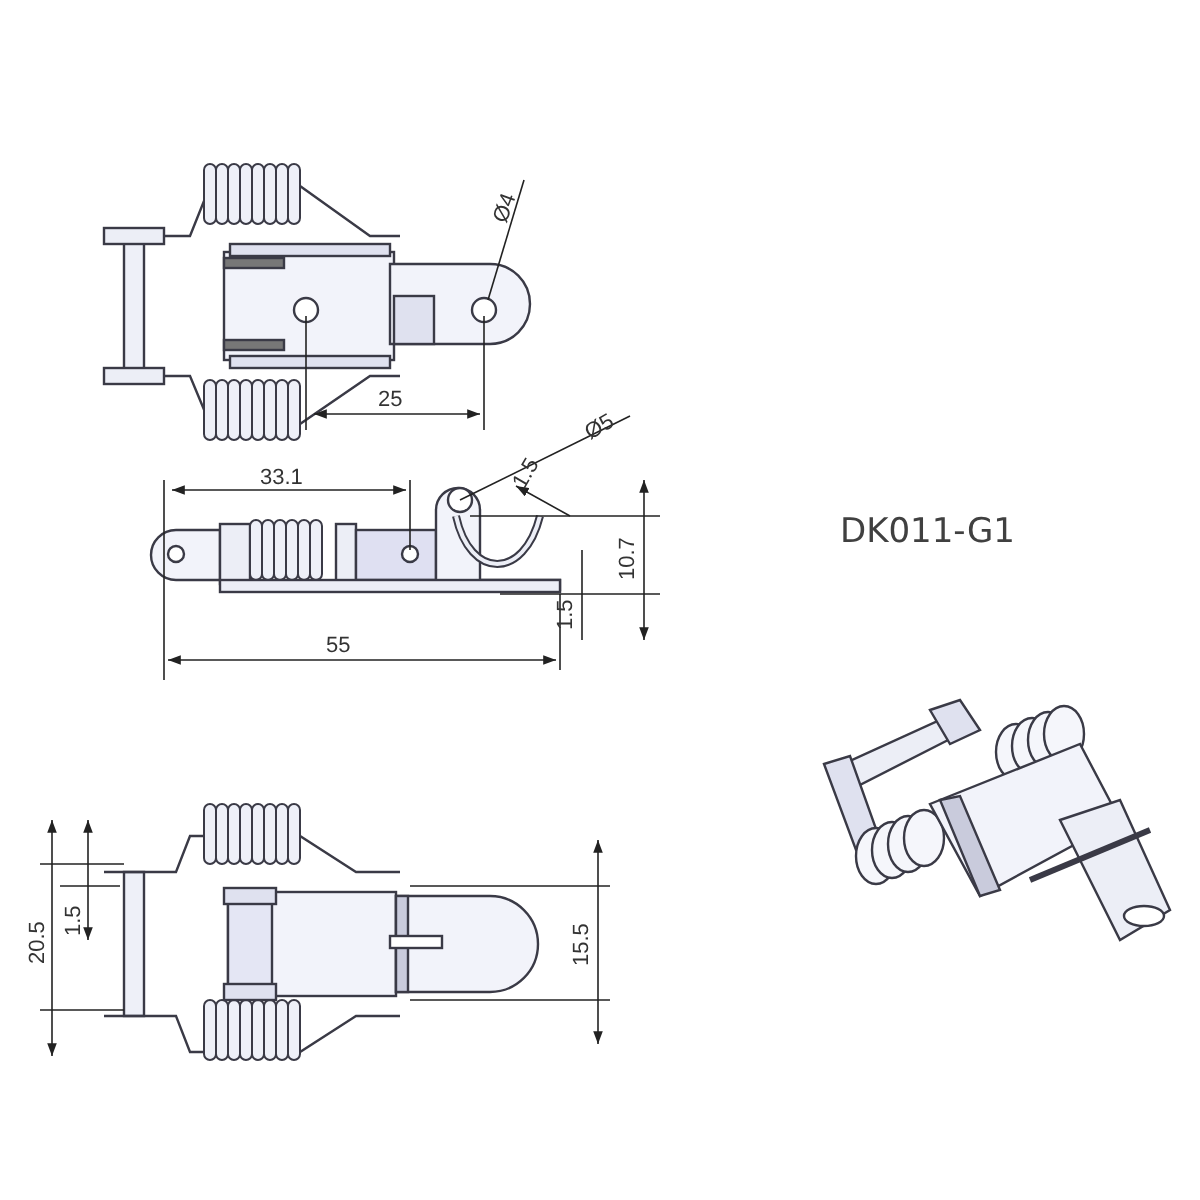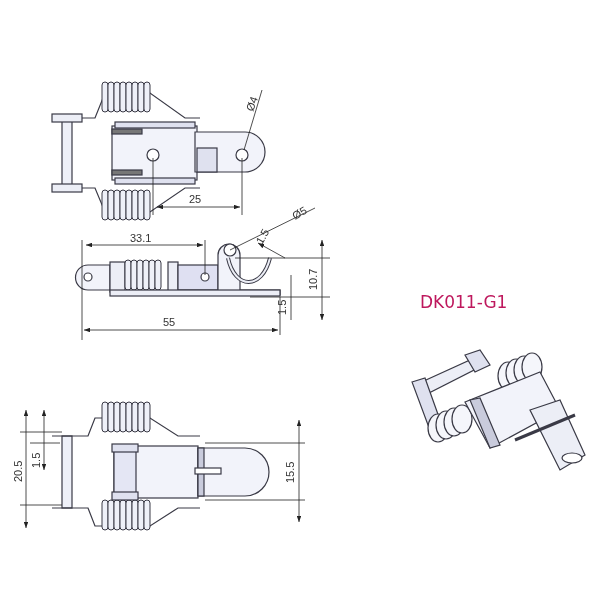--- a/index.html
+++ b/index.html
@@ -1,19 +1,19 @@
 <!DOCTYPE html>
 <html><head>
 <meta charset="utf-8">
 <style>
   html, body { margin:0; padding:0; background:#ffffff; }
   body { width:600px; height:600px; position:relative; overflow:hidden; font-family:"Liberation Sans", sans-serif; }
   svg { position:absolute; left:0; top:0; }
   .dim { font-family:"Liberation Sans Narrow","Liberation Sans", sans-serif; font-size:11px; fill:#333; }
-  .title { position:absolute; left:420px; top:256px; color:#be185d; font-size:17px; font-family:"DejaVu Sans", sans-serif;margin-top:36px; }
+  .title { position:absolute; left:420px; top:256px; color:#404040; font-size:17px; font-family:"DejaVu Sans", sans-serif; }
 </style>
 </head>
 <body>
 
 <svg width="600" height="600" viewBox="0 0 600 600">
   <defs>
     <marker id="arr" markerWidth="8" markerHeight="6" refX="8" refY="3" orient="auto-start-reverse">
       <path d="M0,0 L8,3 L0,6 z" fill="#222"></path>
     </marker>
     <g id="coil">

